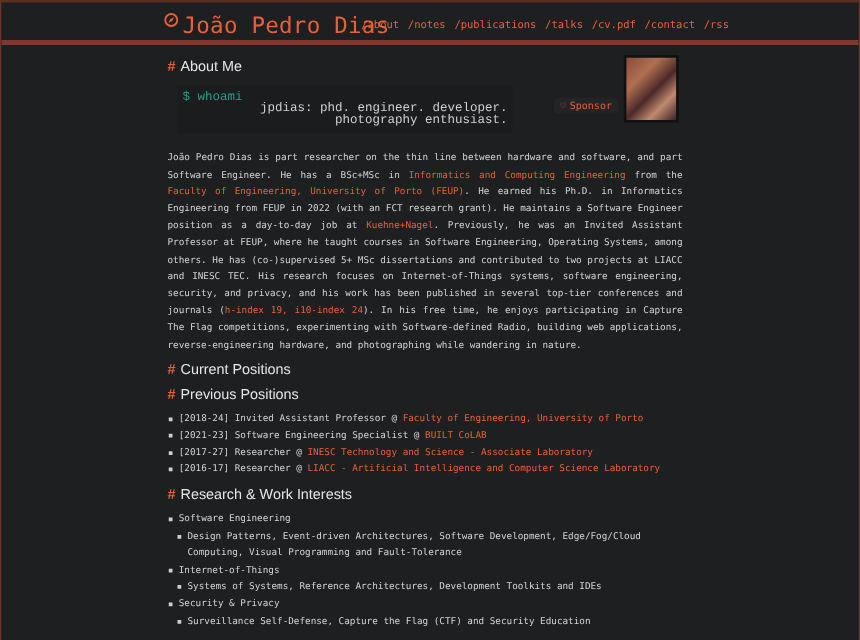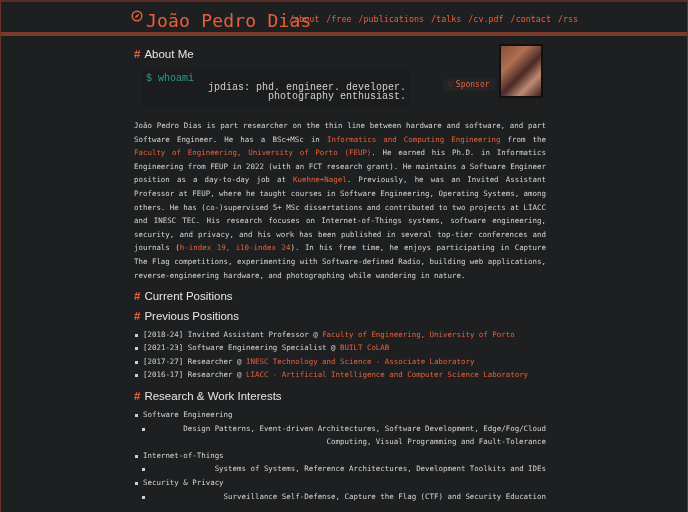--- a/index.html
+++ b/index.html
@@ -59,38 +59,38 @@
   }
   .code .prompt { color: #2a9d8f; }
   .code .out { color: #d0d0d0; text-align: right; }
   .bio {
     margin-top: 12px; font-size: 7.45px; line-height: 13.6px;
     text-align: justify; color: #d4d4d4; width: 412px;
   }
   ul { list-style: none; margin: 0; padding: 0; }
   li { font-size: 7.45px; line-height: 13.6px; position: relative; padding-left: 9px; color: #d4d4d4; }
   li::before { content: ""; position: absolute; left: 1px; top: 6px; width: 3px; height: 3px; background: #cfcfcf; }
-  ul.sub { margin-left: 7px; text-align: right; }
+  ul.sub { margin-left: 7px; }
   .section { margin-top: 8px; }
   .section h2 { margin-bottom: 6px; }
 </style>
 </head>
 <body>
 
 <div class="header">
   <a class="brand">
     <svg viewBox="0 0 12 12">
         <circle cx="6" cy="6" r="4.8" fill="none" stroke="#e8603a" stroke-width="1.5"></circle>
         <path d="M3.8 8.2 L5.2 5.2 L8.2 3.8 L6.8 6.8 Z" fill="#e8603a"></path>
       </svg>
     <span>João Pedro Dias</span>
   </a>
   <nav class="nav">
     <a>/about</a>
-    <a>/free</a>
+    <a>/notes</a>
     <a>/publications</a>
     <a>/talks</a>
     <a>/cv.pdf</a>
     <a>/contact</a>
     <a>/rss</a>
   </nav>
 </div>
 <div class="stripe"></div>
 
 <main class="main">

